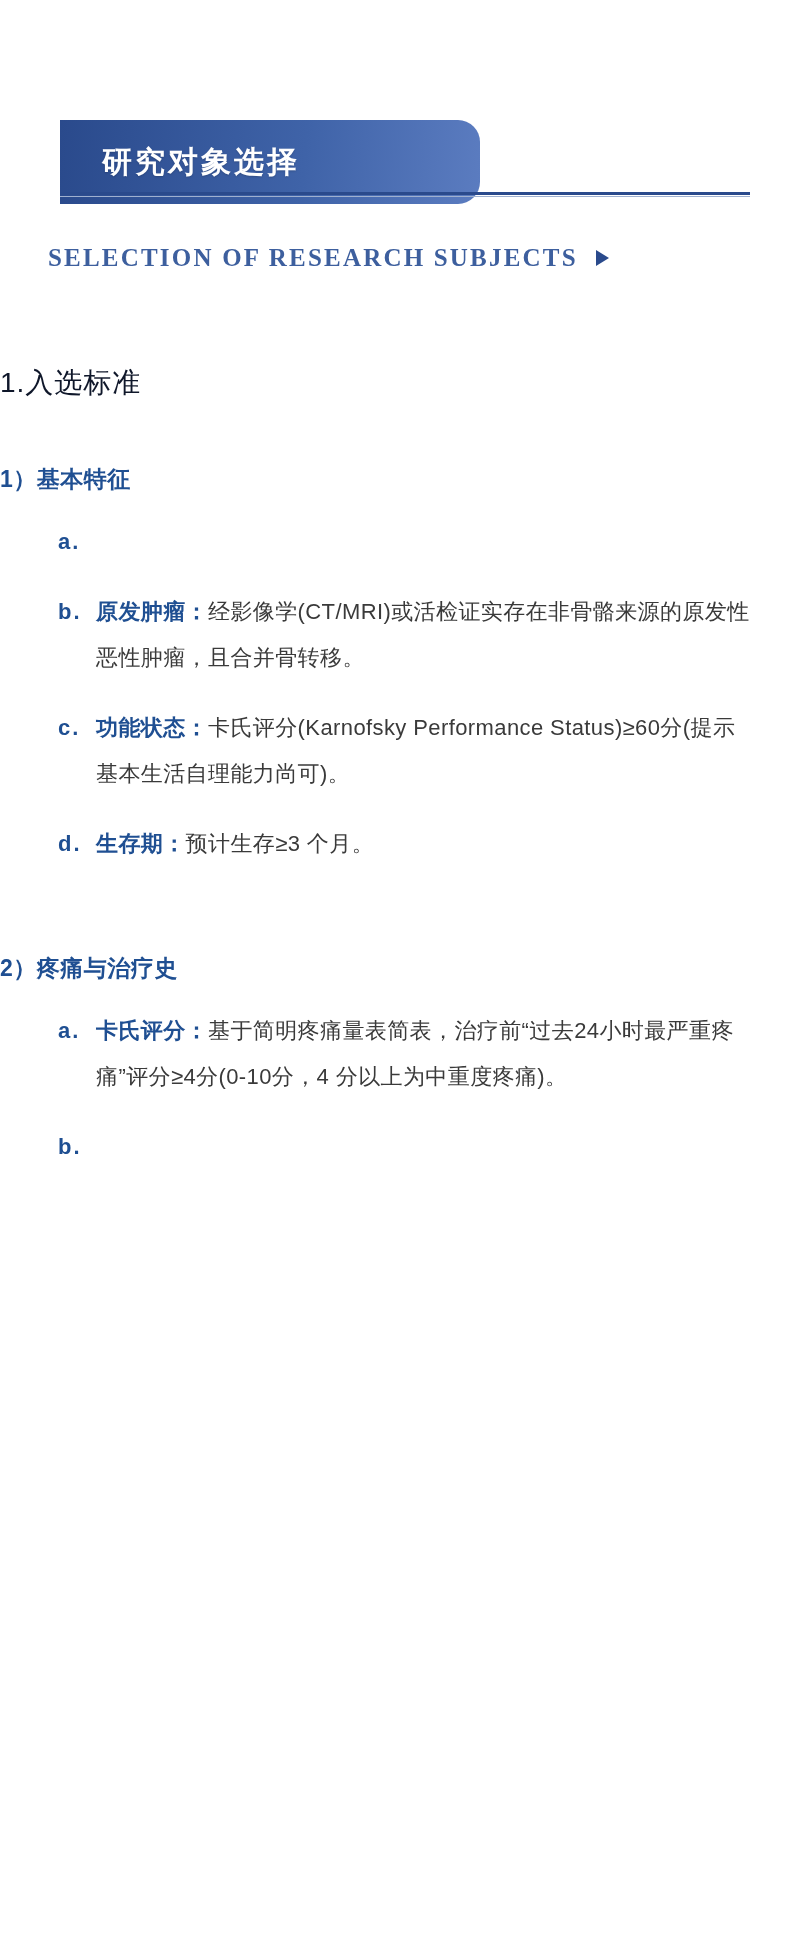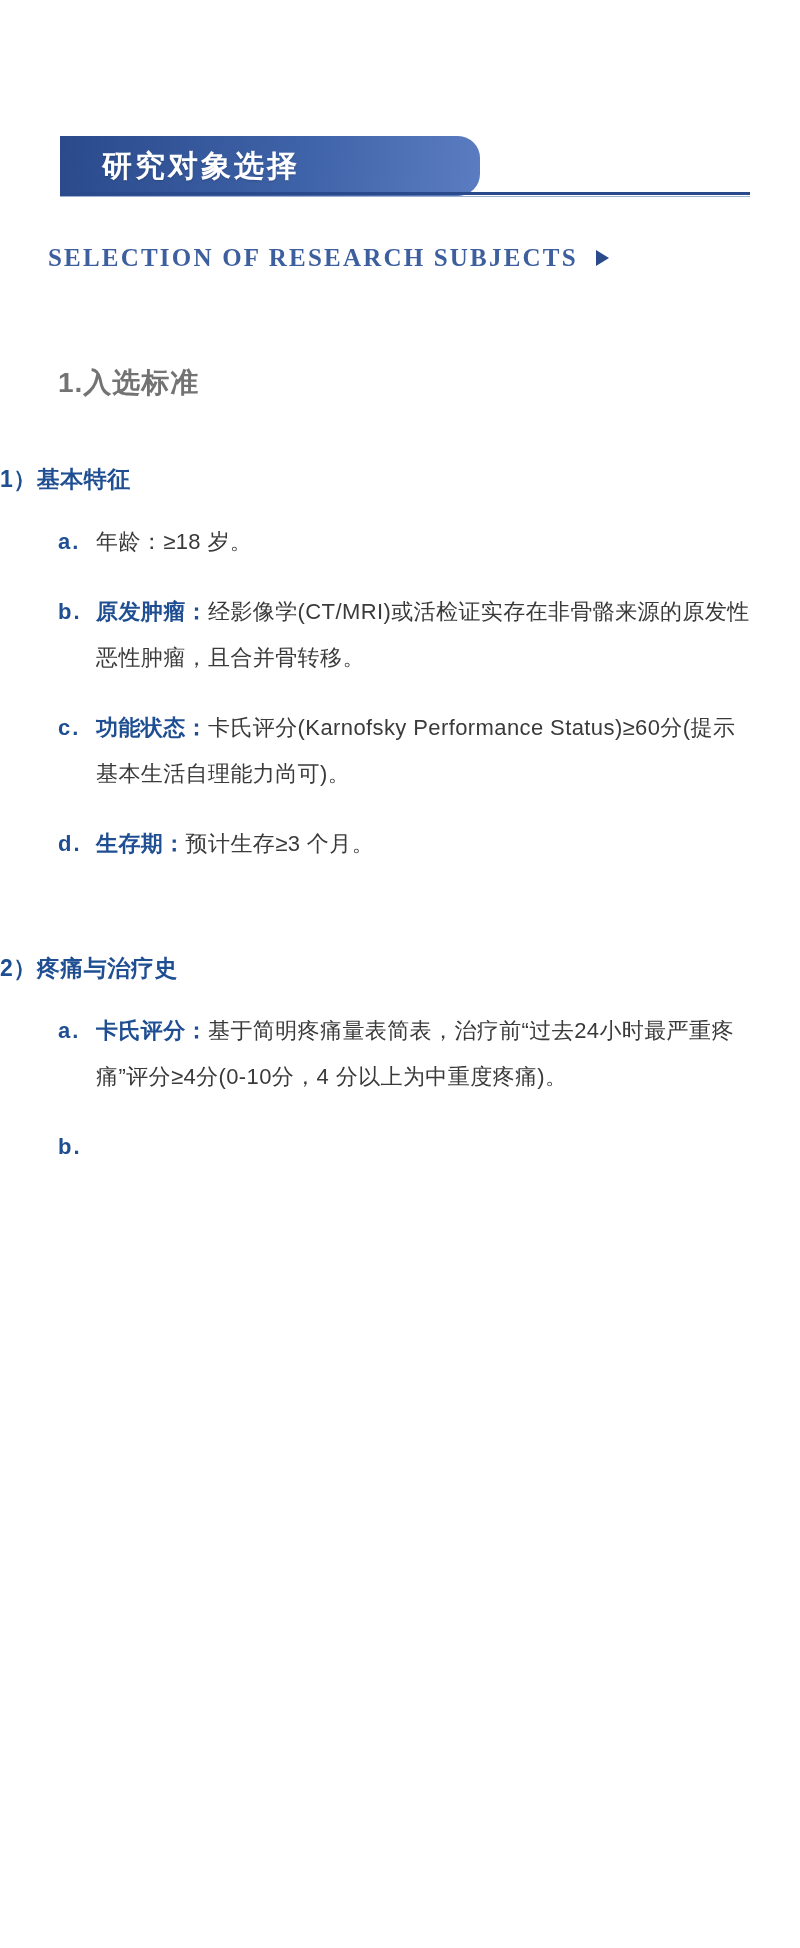--- a/index.html
+++ b/index.html
@@ -25,23 +25,23 @@
 
   
   .banner-wrap {
     position: relative;
     margin-top: 120px;
     height: 78px;
   }
   .banner {
     position: absolute;
     left: 60px;
-    top: 16px;
+    top: 0;
     width: 420px;
-    height: 60px;
+    height: 84px;
     background: linear-gradient(95deg, #2a4a8c 0%, #3f63a8 58%, #5b7cc0 100%);
     border-radius: 0 22px 22px 0;
     display: flex;
     align-items: center;
   }
   .banner-title {
     color: #ffffff;
     font-size: 30px;
     font-weight: bold;
     letter-spacing: 3px;
@@ -85,24 +85,23 @@
     width: 0;
     height: 0;
     border-left: 13px solid #2a4a8c;
     border-top: 8px solid transparent;
     border-bottom: 8px solid transparent;
   }
 
   
   .section-1 {
     margin-top: 92px;
-    padding-left: 58px;
     font-size: 28px;
-    font-weight: bold;
-    color: #737373;
+    font-weight: normal;
+    color: #0f172a;
     letter-spacing: 1px;
   }
 
   .subsection {
     margin-top: 62px;
     font-size: 23px;
     font-weight: bold;
     color: #1f4f92;
     letter-spacing: 0.5px;
   }
@@ -163,23 +162,20 @@
     <div class="subtitle">SELECTION OF RESEARCH SUBJECTS</div>
     <div class="subtitle-arrow"></div>
   </div>
 
   <div class="section-1">1.入选标准</div>
 
   <div class="subsection">1）基本特征</div>
 
   <div class="item">
     <div class="item-marker">a.</div>
-    <div class="item-body">
-      <span>年龄：≥18 岁。</span>
-    </div>
   </div>
 
   <div class="item">
     <div class="item-marker">b.</div>
     <div class="item-body">
       <span class="lead">原发肿瘤：</span><span>经影像学(CT/MRI)或活检证实存在非骨骼来源的原发性恶性肿瘤，且合并骨转移。</span>
     </div>
   </div>
 
   <div class="item">

